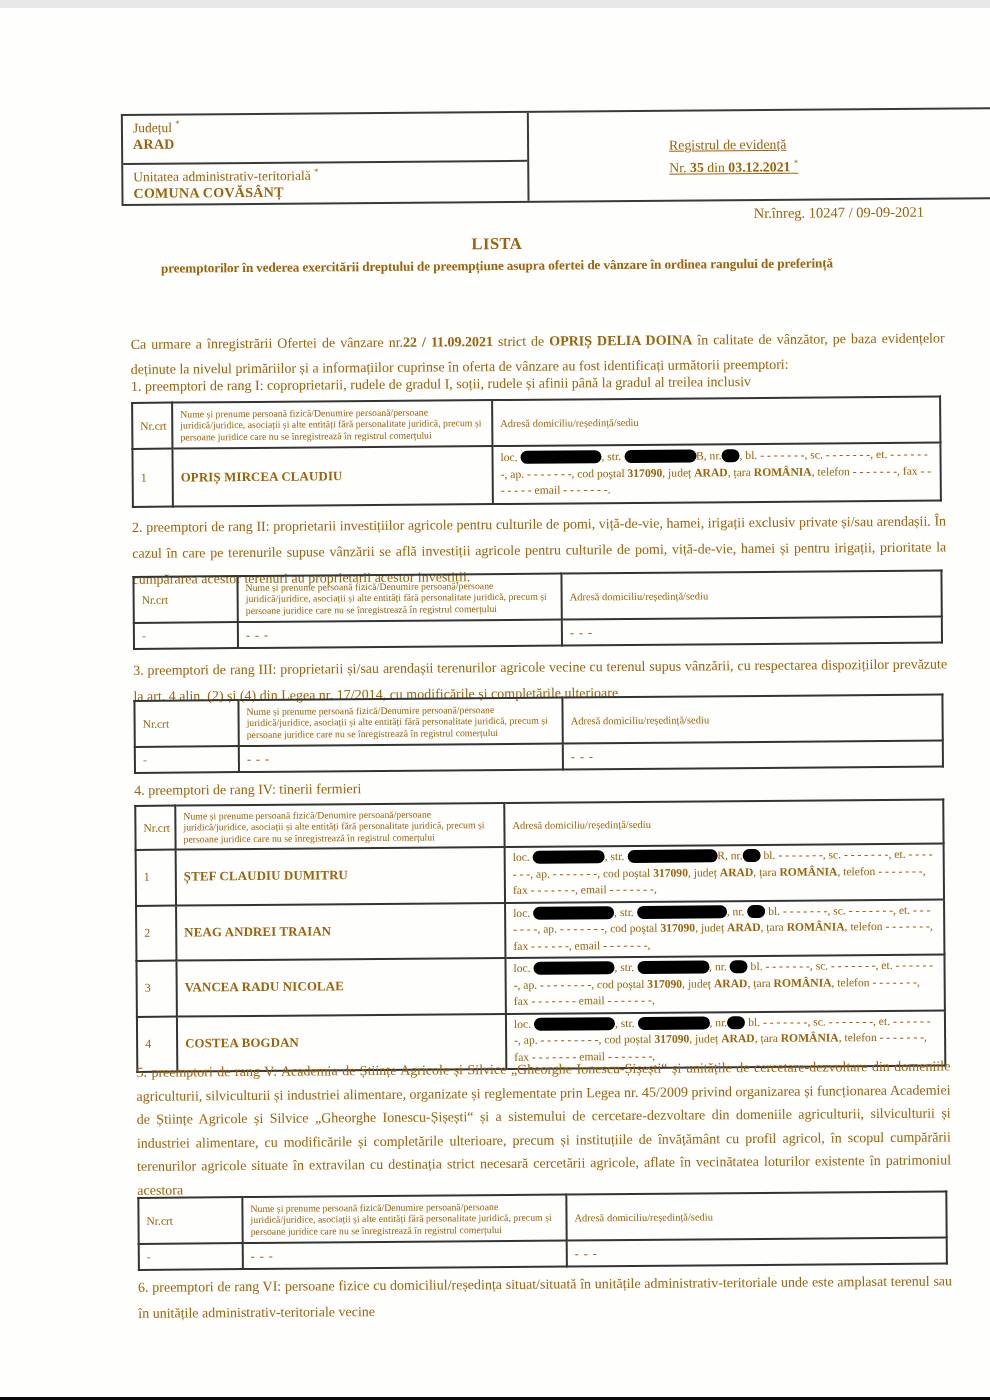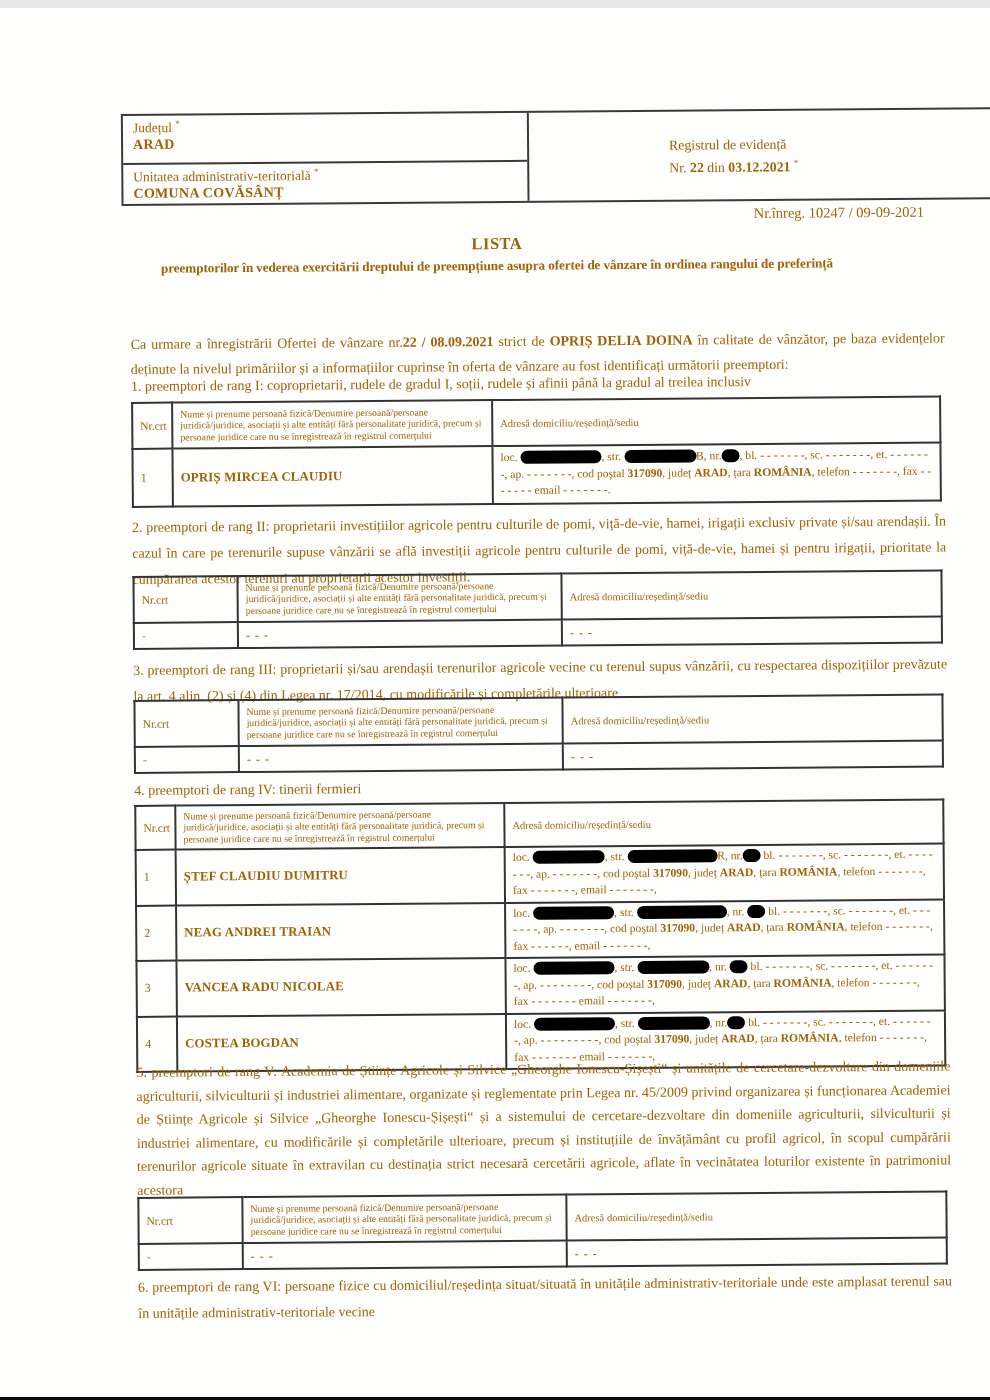--- a/index.html
+++ b/index.html
@@ -12,21 +12,21 @@
 
   
   .hdrbox { position:absolute; left:120px; top:103px; width:872px; height:88px;
             border-top:2px solid #3a3a3a; border-bottom:2px solid #3a3a3a; }
   .hdr-left { position:absolute; left:0; top:0; width:408px; height:100%;
               border-left:2px solid #3a3a3a; border-right:2px solid #3a3a3a; box-sizing:border-box; }
   .hdr-cell { box-sizing:border-box; padding:3px 10px 2px; }
   .hdr-cell.first { height:49px; border-bottom:2px solid #3a3a3a; }
   .hdr-label { font-size:13.5px; }
   .hdr-value { font-weight:bold; font-size:14px; letter-spacing:0.3px; }
-  .hdr-right { position:absolute; left:548px; top:24px; font-size:13.8px; line-height:19px; }
+  .hdr-right { position:absolute; left:548px; top:24px; font-size:13.8px; line-height:19px;text-decoration:underline; }
   sup { font-size:9px; }
 
   .nrinreg { position:absolute; top:199px; left:752px; font-size:14.5px; white-space:nowrap; }
   .title   { position:absolute; top:226px; left:0; width:100%; text-align:center;
              font-weight:bold; font-size:16.5px; letter-spacing:0.5px; }
   .subtitle{ position:absolute; top:250px; left:0; width:100%; text-align:center;
              font-weight:bold; font-size:13.2px; white-space:nowrap; letter-spacing:-0.1px; }
 
   .block { position:absolute; left:128px; width:814px; text-align:justify; font-size:14px; }
   .intro { top:321px; line-height:25px; }
@@ -68,34 +68,34 @@
         </div>
         <div class="hdr-cell">
           <div class="hdr-label"><span>Unitatea administrativ-teritorială</span> <sup>*</sup></div>
           <div class="hdr-value">COMUNA COVĂSÂNȚ</div>
         </div>
       </div>
       <div class="hdr-right">
         <div>Registrul de evidență</div>
         <div>
           <span>Nr.</span>
-          <span class="b">22</span>
+          <span class="b">35</span>
           <span>din</span>
           <span class="b">03.12.2021</span>
           <sup>*</sup>
         </div>
       </div>
     </div>
 
     <div class="nrinreg">Nr.înreg. 10247 / 09-09-2021</div>
 
     <div class="title">LISTA</div>
     <div class="subtitle">preemptorilor în vederea exercitării dreptului de preempțiune asupra ofertei de vânzare în ordinea rangului de preferință</div>
 
-    <div class="block intro"><span>Ca urmare a înregistrării Ofertei de vânzare nr.</span><span class="b">22 / 08.09.2021</span><span> strict de </span><span class="b">OPRIȘ DELIA DOINA</span><span> în calitate de vânzător, pe baza evidențelor deținute la nivelul primăriilor și a informațiilor cuprinse în oferta de vânzare au fost identificați următorii preemptori:</span></div>
+    <div class="block intro"><span>Ca urmare a înregistrării Ofertei de vânzare nr.</span><span class="b">22 / 11.09.2021</span><span> strict de </span><span class="b">OPRIȘ DELIA DOINA</span><span> în calitate de vânzător, pe baza evidențelor deținute la nivelul primăriilor și a informațiilor cuprinse în oferta de vânzare au fost identificați următorii preemptori:</span></div>
 
     <div class="block" id="h1">1. preemptori de rang I: coproprietarii, rudele de gradul I, soții, rudele și afinii până la gradul al treilea inclusiv</div>
 
     <table class="doc-table" style="top:391px;">
       <colgroup>
           <col style="width:40px">
           <col style="width:320px">
           <col>
         </colgroup>
       <tbody>

